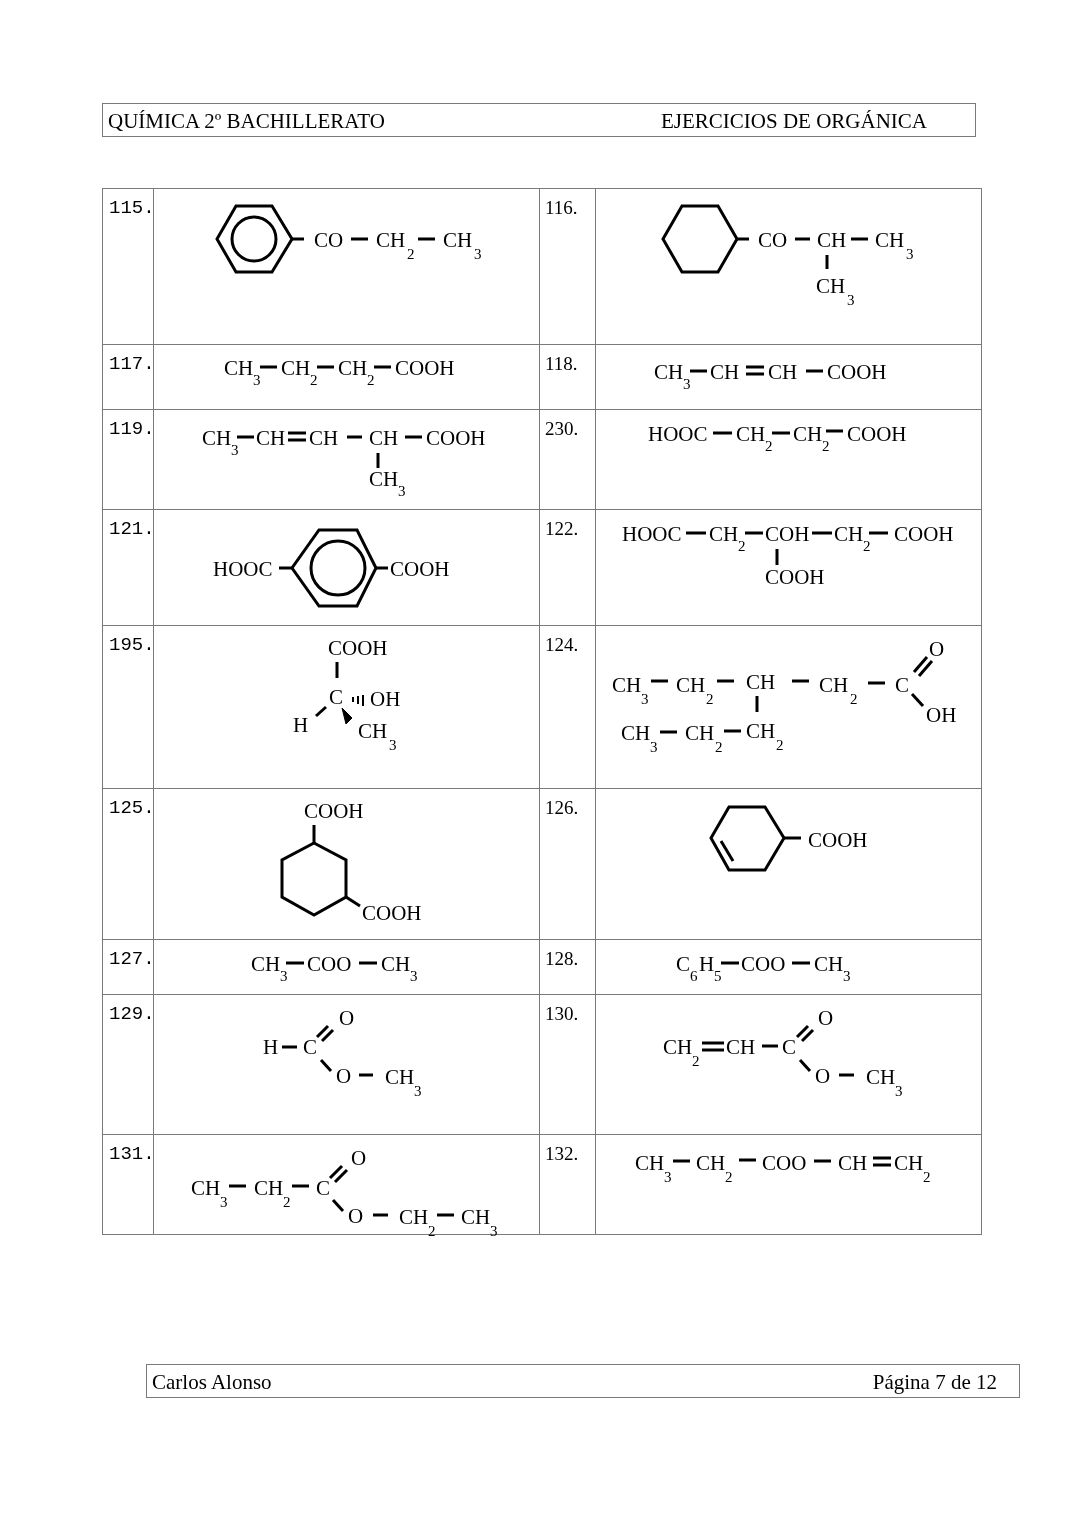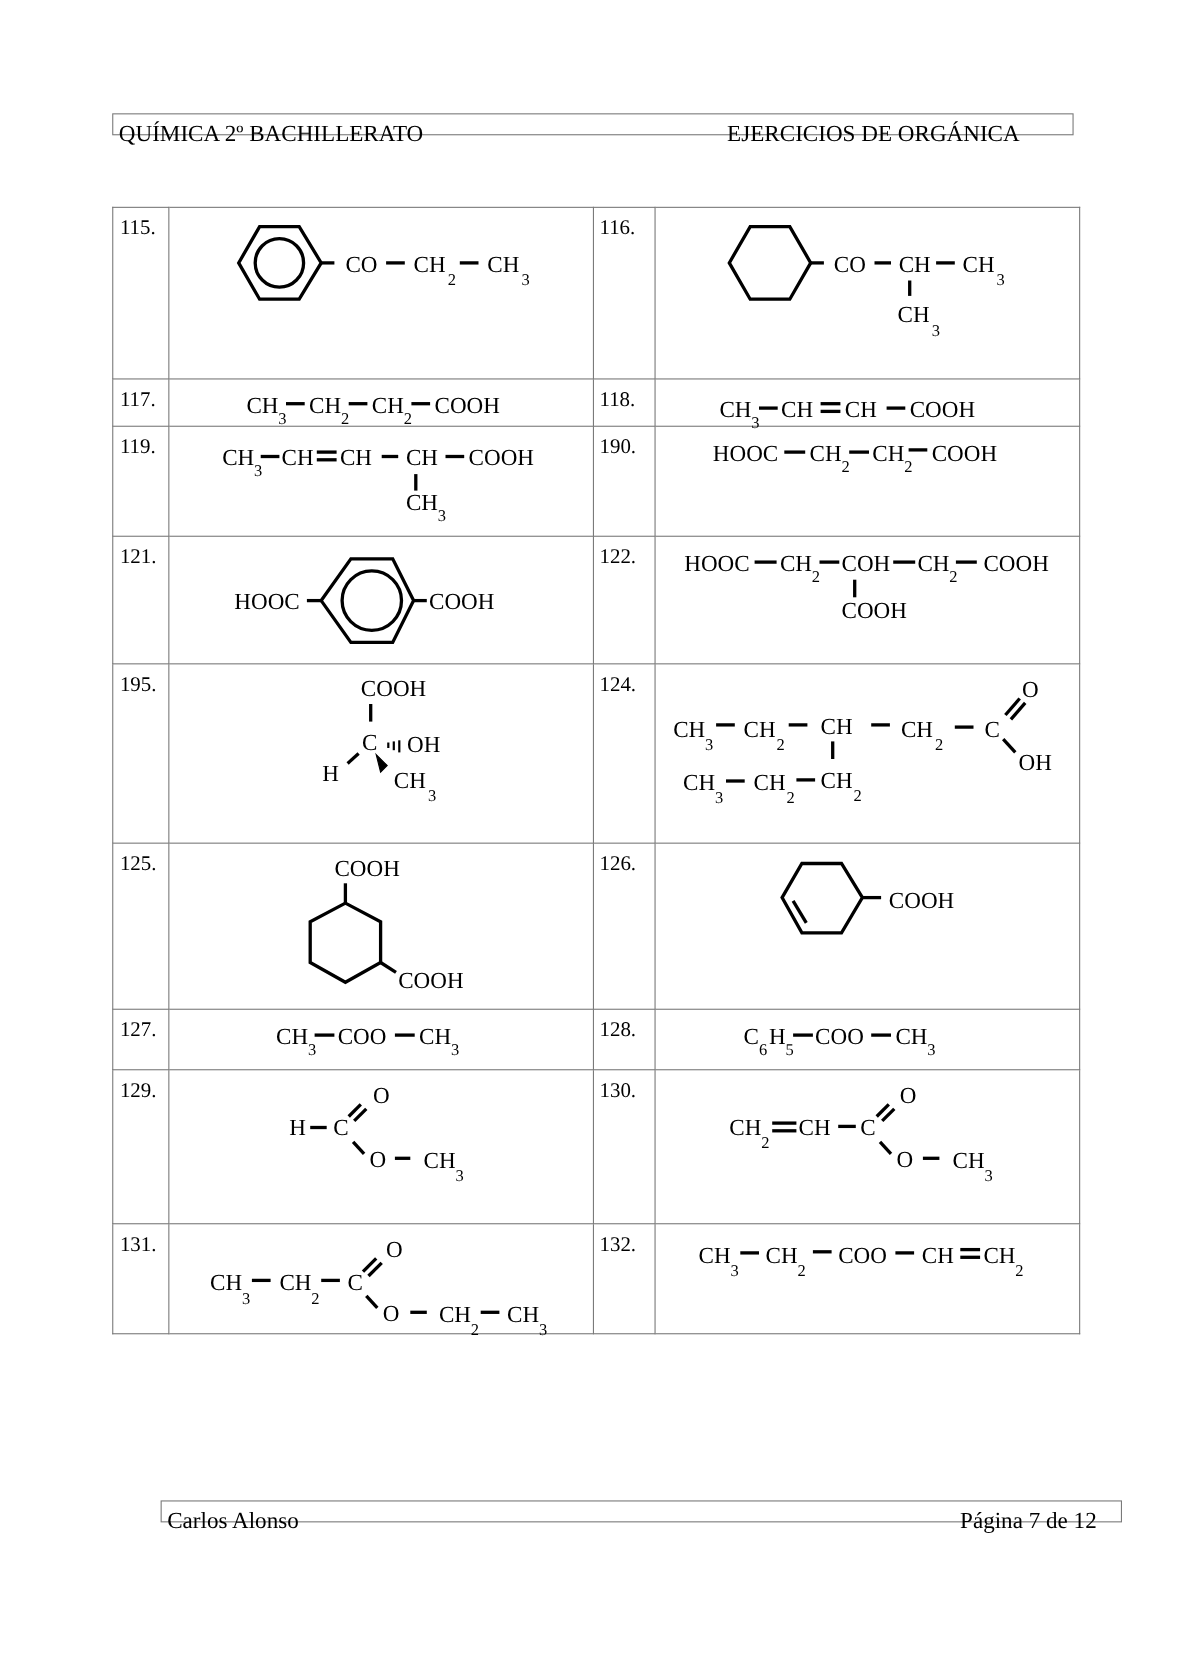--- a/index.html
+++ b/index.html
@@ -1,27 +1,27 @@
 <!DOCTYPE html>
 <html><head>
 <meta charset="utf-8">
 <style>
   html, body { margin: 0; padding: 0; background: #ffffff; }
   body { width: 1080px; height: 1527px; position: relative; font-family: "Liberation Serif", serif; color: #000; }
-  .hdr, .ftr { position: absolute; left: 102px; width: 874px; height: 20px; border: 1px solid #7a7a7a; box-sizing: border-box; font-size: 21px; }
+  .hdr, .ftr { position: absolute; left: 102px; width: 874px; height: 34px; border: 1px solid #7a7a7a; box-sizing: border-box; font-size: 21px; }
   .hdr { top: 103px; }
   .ftr { top: 1364px; margin-left: 44px; }
   .hdr span, .ftr span { position: absolute; top: 5px; }
   .hdr .l, .ftr .l { left: 5px; }
   .hdr .r { left: 558px; text-align: right; }
   .ftr .r { right: 22px; }
   table.ex { position: absolute; top: 188px; left: 102px; width: 876px; border-collapse: collapse; table-layout: fixed; }
   table.ex td { border: 1px solid #7a7a7a; padding: 0; vertical-align: top; position: relative; }
   td.num { width: 50px; font-size: 19px; }
-  td.num span { position: absolute; left: 6px; top: 8px; }
+  td.num span { position: absolute; left: 6px; top: 8px; font-family: Liberation Mono, monospace; }
   td.cell { width: 385px; }
   td.num2 { width: 55px; font-size: 19px; text-align: right; }
   td.num2 span { position: absolute; left: 5px; top: 8px; }
   svg { display: block; position: absolute; left: 0; top: 0; overflow: visible; }
   svg text { font-family: "Liberation Serif", serif; font-size: 21px; fill: #000; }
   svg text.sub { font-size: 15px; }
   svg line, svg polyline, svg polygon.ring, svg circle { stroke: #000; stroke-width: 3; fill: none; }
 </style>
 </head>
 <body>
@@ -65,21 +65,21 @@
         <line x1="255" y1="50" x2="272" y2="50"></line>
         <text x="279" y="58">CH</text>
         <text class="sub" x="310" y="70">3</text>
         <line x1="231" y1="66" x2="231" y2="80"></line>
         <text x="220" y="104">CH</text>
         <text class="sub" x="251" y="116">3</text>
       </svg>
     </td>
   </tr>
 
-  <tr style="height:43px">
+  <tr style="height:65px">
     <td class="num">
           <span>117.</span>
         </td>
     <td class="cell">
       <svg width="385" height="57">
         <text x="70" y="30">CH</text>
             <text class="sub" x="99" y="40">3</text>
         <line x1="106" y1="22" x2="123" y2="22"></line>
         <text x="127" y="30">CH</text>
             <text class="sub" x="156" y="40">2</text>
@@ -124,21 +124,21 @@
         <line x1="193" y1="27" x2="208" y2="27"></line>
         <text x="215" y="35">CH</text>
         <line x1="251" y1="27" x2="268" y2="27"></line>
         <text x="272" y="35">COOH</text>
         <line x1="224" y1="43" x2="224" y2="58"></line>
         <text x="215" y="76">CH</text>
             <text class="sub" x="244" y="86">3</text>
       </svg>
     </td>
     <td class="num2">
-          <span>190.</span>
+          <span>230.</span>
         </td>
     <td class="cell">
       <svg width="381" height="100">
         <text x="52" y="31">HOOC</text>
         <line x1="117" y1="23" x2="136" y2="23"></line>
         <text x="140" y="31">CH</text>
             <text class="sub" x="169" y="41">2</text>
         <line x1="176" y1="23" x2="194" y2="23"></line>
         <text x="197" y="31">CH</text>
             <text class="sub" x="226" y="41">2</text>

